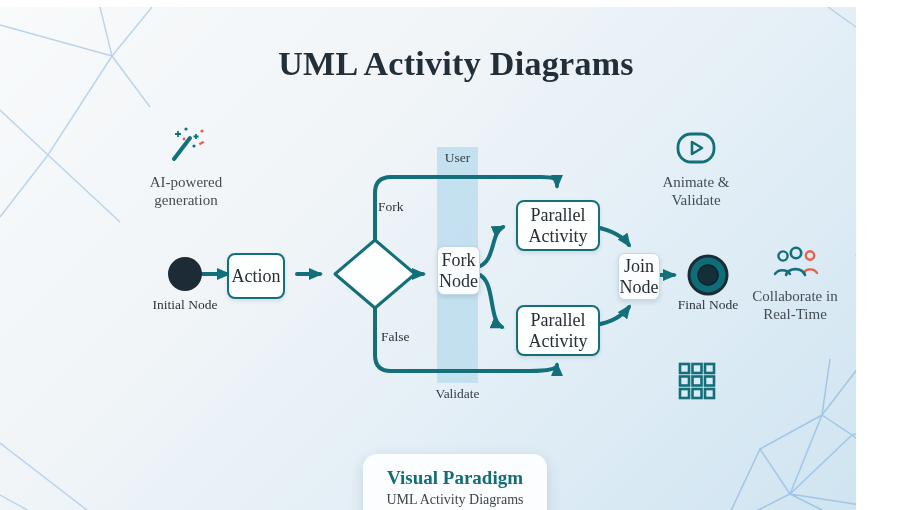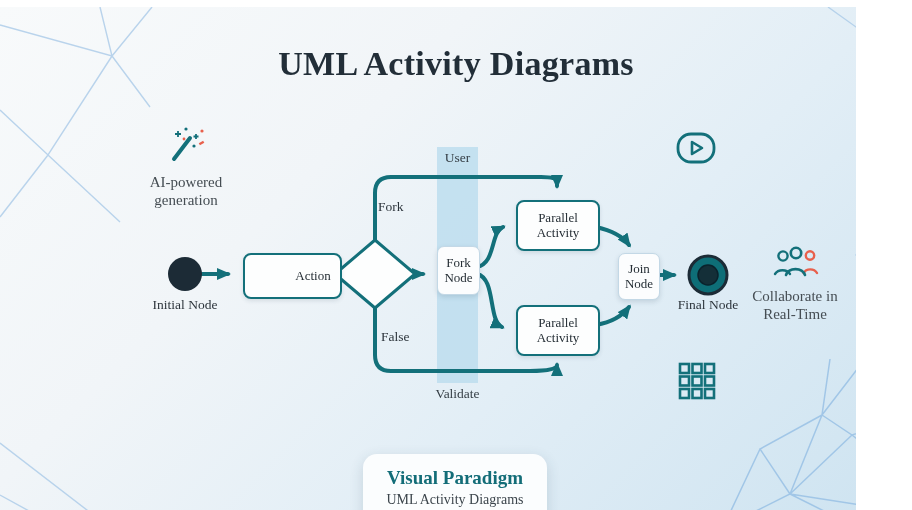--- a/index.html
+++ b/index.html
@@ -21,25 +21,25 @@
   
   .band{left:437px;top:140px;width:41px;height:236px;background:#badcee;opacity:.8;z-index:1;}
   .lane-label{z-index:4;font-size:13.5px;color:#353e45;text-align:center;}
   .lane-user{left:417px;top:143px;width:81px;}
   .lane-db{left:407px;top:379px;width:101px;}
   
   #flow{left:0;top:0;z-index:2;}
   
   .node{
     z-index:3;display:flex;align-items:center;justify-content:center;text-align:center;
-    font-size:13px;color:#262f36;line-height:1.12;background:#fdfefe;
+    font-size:18px;color:#262f36;line-height:1.12;background:#fdfefe;
   }
   .teal-box{border:2.5px solid #13707a;border-radius:8px;box-shadow:0 2px 4px rgba(30,60,70,.12);}
   .light-box{border:1.5px solid #c3d8e6;border-radius:7px;box-shadow:0 2px 5px rgba(60,90,110,.18);background:#fcfdfe;}
-  .n-action{left:243px;top:246px;width:54px;height:42px;padding-left:41px;}
+  .n-action{left:227px;top:246px;width:54px;height:42px;}
   .n-fork{left:437px;top:239px;width:41px;height:47px;}
   .n-join{left:618px;top:246px;width:40px;height:45px;}
   .n-par-top{left:516px;top:193px;width:80px;height:47px;}
   .n-par-bottom{left:516px;top:298px;width:80px;height:47px;}
   
   .edge-label{z-index:3;font-size:13.5px;color:#2c343b;}
   .l-true{left:378px;top:192px;}
   .l-false{left:381px;top:322px;}
   .circle-label{z-index:3;font-size:13.5px;color:#2c343b;text-align:center;}
   .l-initial{left:135px;top:290px;width:100px;}
@@ -138,20 +138,21 @@
   </div>
 
 
   <div class="abs feature f-animate">
     <div class="ic">
       <svg width="46" height="42" viewBox="0 0 46 42">
         <rect x="5" y="7" width="36" height="28" rx="13" fill="none" stroke="#13707a" stroke-width="2.8"></rect>
         <path d="M19,15 L29,21 L19,27 Z" fill="none" stroke="#13707a" stroke-width="2.6" stroke-linejoin="round"></path>
       </svg>
     </div>
+    <div>Animate &amp; Validate</div>
   </div>
 
   <div class="abs feature f-collab">
     <div class="ic">
       <svg width="50" height="42" viewBox="0 0 50 42">
         <circle cx="13" cy="15" r="4.6" fill="none" stroke="#13707a" stroke-width="2.4"></circle>
         <path d="M5,33 a8.5,7 0 0 1 15,0" fill="none" stroke="#13707a" stroke-width="2.4" stroke-linecap="round"></path>
         <circle cx="40" cy="14.5" r="4.2" fill="none" stroke="#e8604c" stroke-width="2.4"></circle>
         <path d="M33.5,32 a7.5,6.5 0 0 1 13.5,0" fill="none" stroke="#e8604c" stroke-width="2.4" stroke-linecap="round"></path>
         <circle cx="26" cy="12" r="5.2" fill="none" stroke="#13707a" stroke-width="2.6"></circle>

